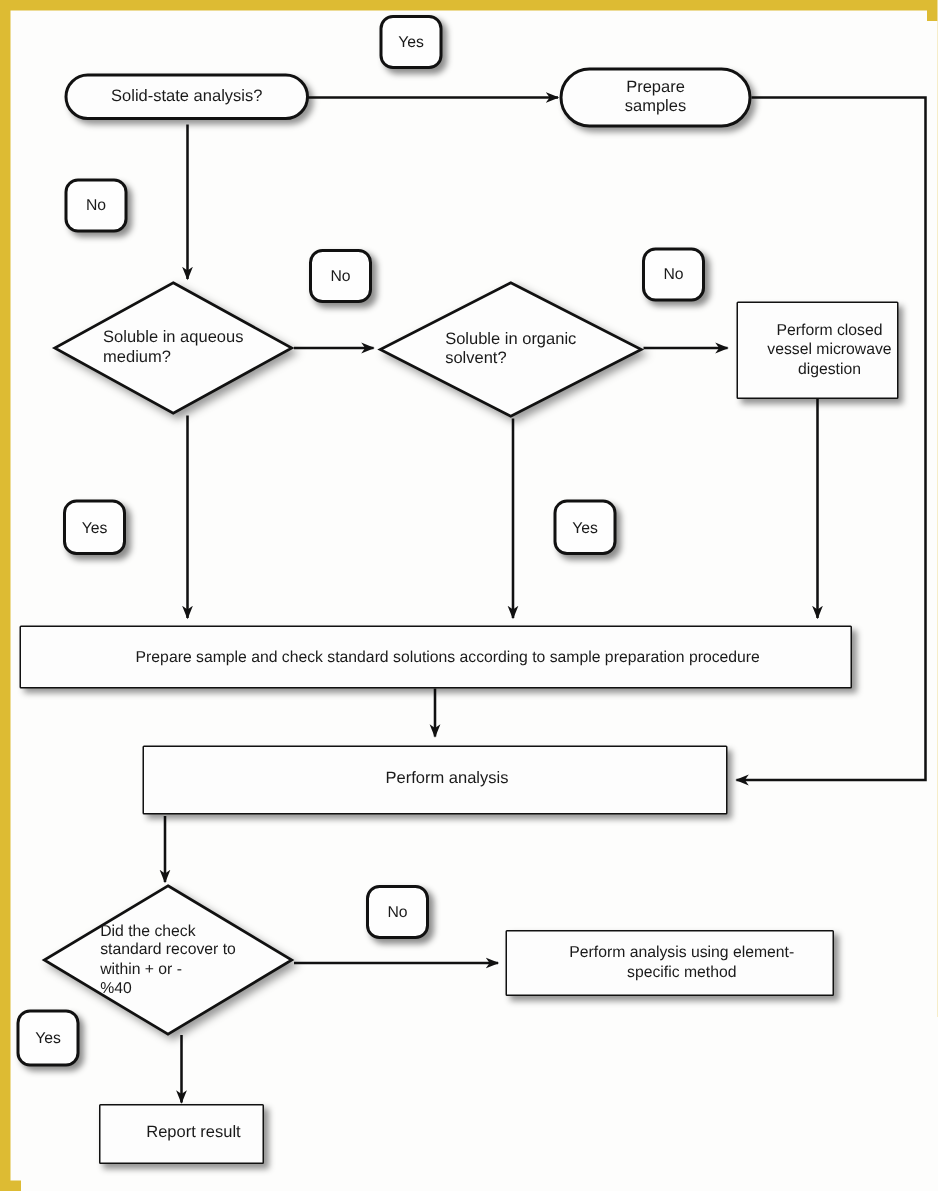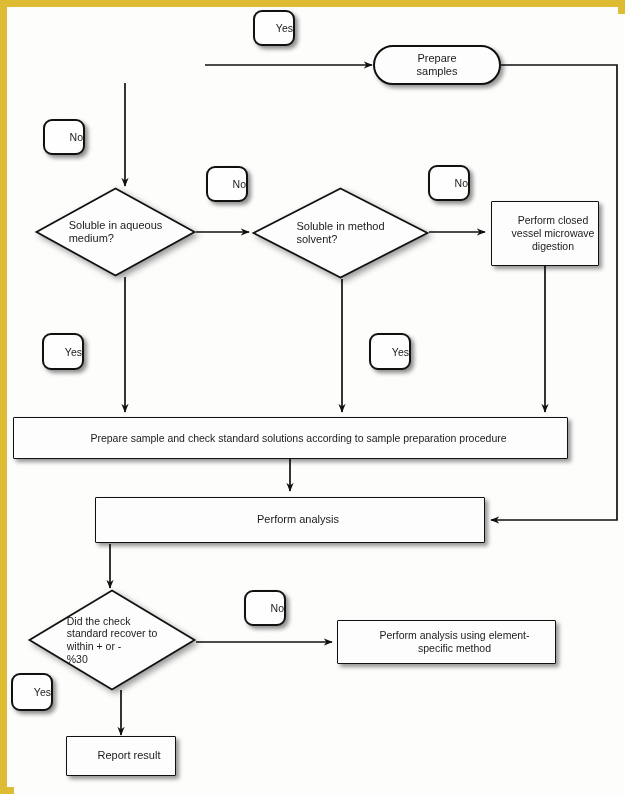--- a/index.html
+++ b/index.html
@@ -59,21 +59,21 @@
   .proc { border-radius: 1px; padding-left: 16px; }
   .term { border-radius: 999px; border-width: 2px; }
   .label-pill {
     position: absolute;
     box-sizing: border-box;
     background: #fefefe;
     border: 2px solid #111111;
     border-radius: 9px;
     display: flex;
     align-items: center;
-    justify-content: flex-end;
+    justify-content: center;
     font-size: 10.5px;
     color: #1a1a1a;
     box-shadow: 3px 3px 4px rgba(0,0,0,0.45);
   }
   .diamond-wrap {
     position: absolute;
   }
   .diamond-wrap svg {
     position: absolute;
     left: 0; top: 0;
@@ -134,20 +134,23 @@
       <path d="M290,459 L290,491" marker-end="url(#arrow)"></path>
 
       <path d="M110,544 L110,588" marker-end="url(#arrow)"></path>
 
       <path d="M196,642 L332,642" marker-end="url(#arrow)"></path>
 
       <path d="M121,690 L121,735" marker-end="url(#arrow)"></path>
     </g>
   </svg>
 
+  <div class="node term" style="left:43px; top:49px; width:163px; height:31px; font-size:11px;">
+    <span>Solid-state analysis?</span>
+  </div>
 
   <div class="node term" style="left:373px; top:45px; width:128px; height:40px; font-size:11px; white-space:pre-line;">
     <span>Prepare
 samples</span>
   </div>
 
   <div class="diamond-wrap" style="left:35px; top:187px; width:161px; height:90px;">
     <svg width="161" height="90" viewBox="0 0 161 90" xmlns="http://www.w3.org/2000/svg">
       <polygon points="80.5,1.5 159.5,45 80.5,88.5 1.5,45" fill="#fdfdfd" stroke="#111111" stroke-width="1.8" style="filter:drop-shadow(3px 3px 3px rgba(0,0,0,0.4))"></polygon>
     </svg>
@@ -155,21 +158,21 @@
       <span>Soluble in aqueous
 medium?</span>
     </div>
   </div>
 
   <div class="diamond-wrap" style="left:252px; top:187px; width:177px; height:92px;">
     <svg width="177" height="92" viewBox="0 0 177 92" xmlns="http://www.w3.org/2000/svg">
       <polygon points="88.5,1.5 175.5,46 88.5,90.5 1.5,46" fill="#fdfdfd" stroke="#111111" stroke-width="1.8" style="filter:drop-shadow(3px 3px 3px rgba(0,0,0,0.4))"></polygon>
     </svg>
     <div class="diamond-text" style="width:177px; height:92px; font-size:11px;">
-      <span>Soluble in method
+      <span>Soluble in organic
 solvent?</span>
     </div>
   </div>
 
   <div class="node proc" style="left:491px; top:201px; width:108px; height:65px; font-size:10.5px; white-space:pre-line;">
     <span>Perform closed
 vessel microwave
 digestion</span>
   </div>
 
@@ -182,21 +185,21 @@
   </div>
 
   <div class="diamond-wrap" style="left:28px; top:589px; width:168px; height:102px;">
     <svg width="168" height="102" viewBox="0 0 168 102" xmlns="http://www.w3.org/2000/svg">
       <polygon points="84,1.5 166.5,51 84,100.5 1.5,51" fill="#fdfdfd" stroke="#111111" stroke-width="1.8" style="filter:drop-shadow(3px 3px 3px rgba(0,0,0,0.4))"></polygon>
     </svg>
     <div class="diamond-text" style="width:168px; height:102px; font-size:10.5px;">
       <span>Did the check
 standard recover to
 within + or -
-%30</span>
+%40</span>
     </div>
   </div>
 
   <div class="node proc" style="left:337px; top:620px; width:219px; height:44px; font-size:10.5px; white-space:pre-line;">
     <span>Perform analysis using element-
 specific method</span>
   </div>
 
   <div class="node proc" style="left:66px; top:736px; width:110px; height:40px; font-size:11px;">
     <span>Report result</span>

